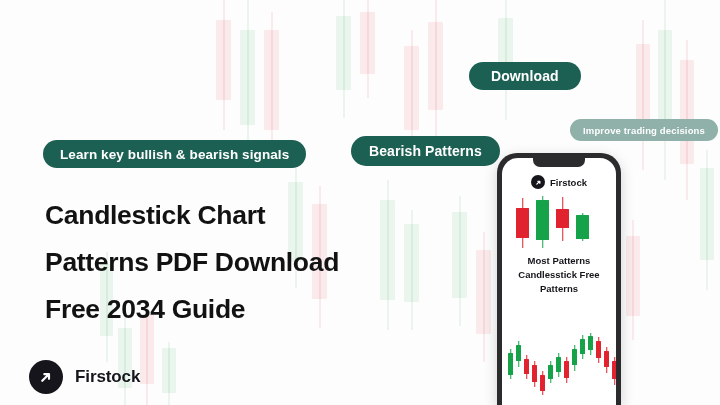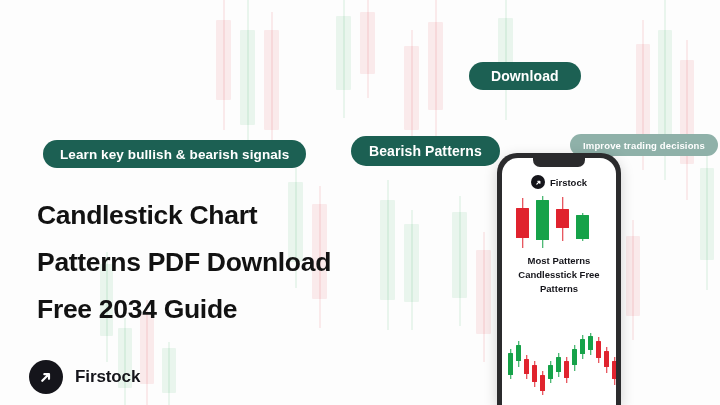--- a/index.html
+++ b/index.html
@@ -43,31 +43,31 @@
   }
   #pill-bullish {
     left:469px; top:62px; height:28px; padding:0 22px;
     font-size:14px; background:#1C6053;
   }
   #pill-bearish {
     left:351px; top:136px; height:30px; padding:0 18px;
     font-size:14px; background:#1C6053;
   }
   #pill-improve {
-    left:570px; top:134px; height:22px; padding:0 13px;
+    left:570px; top:119px; height:22px; padding:0 13px;
     font-size:9.5px; background:#8FB1A9; letter-spacing:.15px;
   }
 
   
   #headline {
     position:absolute; left:37px; top:192px; z-index:3;
     font-size:26.5px; font-weight:bold; color:#121212;
     line-height:47px; letter-spacing:-.3px;
   }
-  #headline div { white-space:nowrap; }
+  #headline div { white-space:nowrap;margin-left:8px; }
 
   
   #brand { position:absolute; left:29px; top:360px; z-index:3;
            display:flex; align-items:center; gap:12px; }
   .logo-mark {
     width:34px; height:34px; border-radius:50%;
     background:#15151B; display:flex; align-items:center; justify-content:center;
     flex:0 0 34px;
   }
   #brand .brand-name { font-size:17px; font-weight:bold; color:#15151B; letter-spacing:-.1px; }

